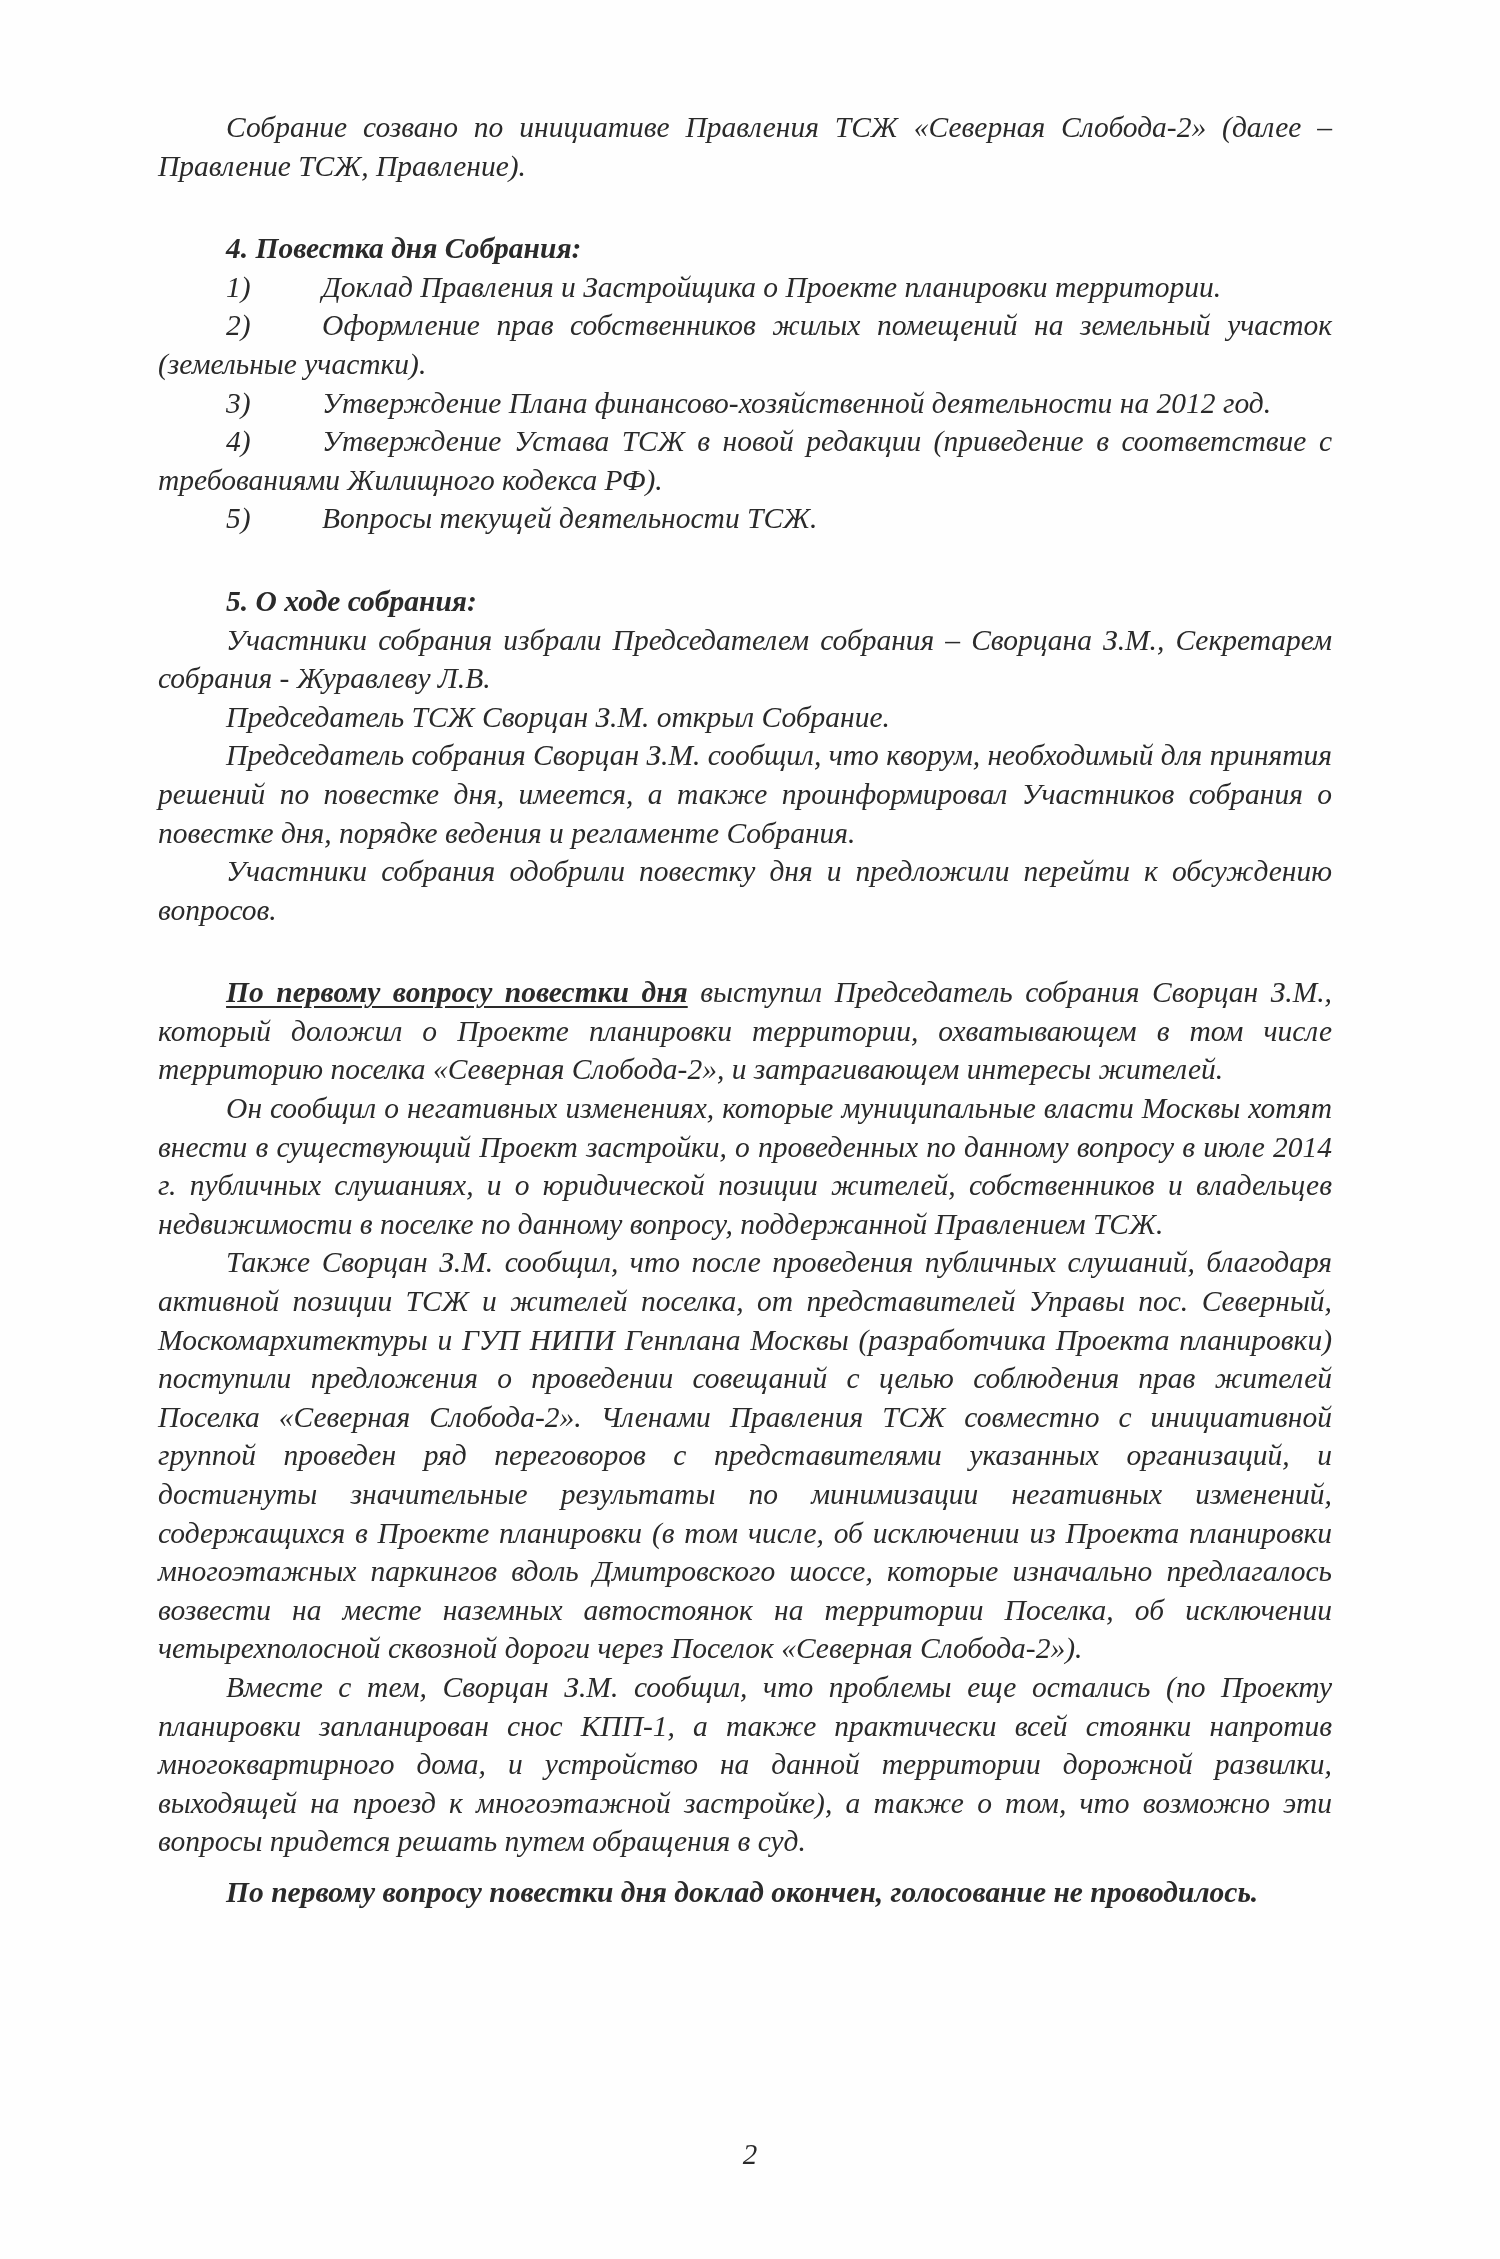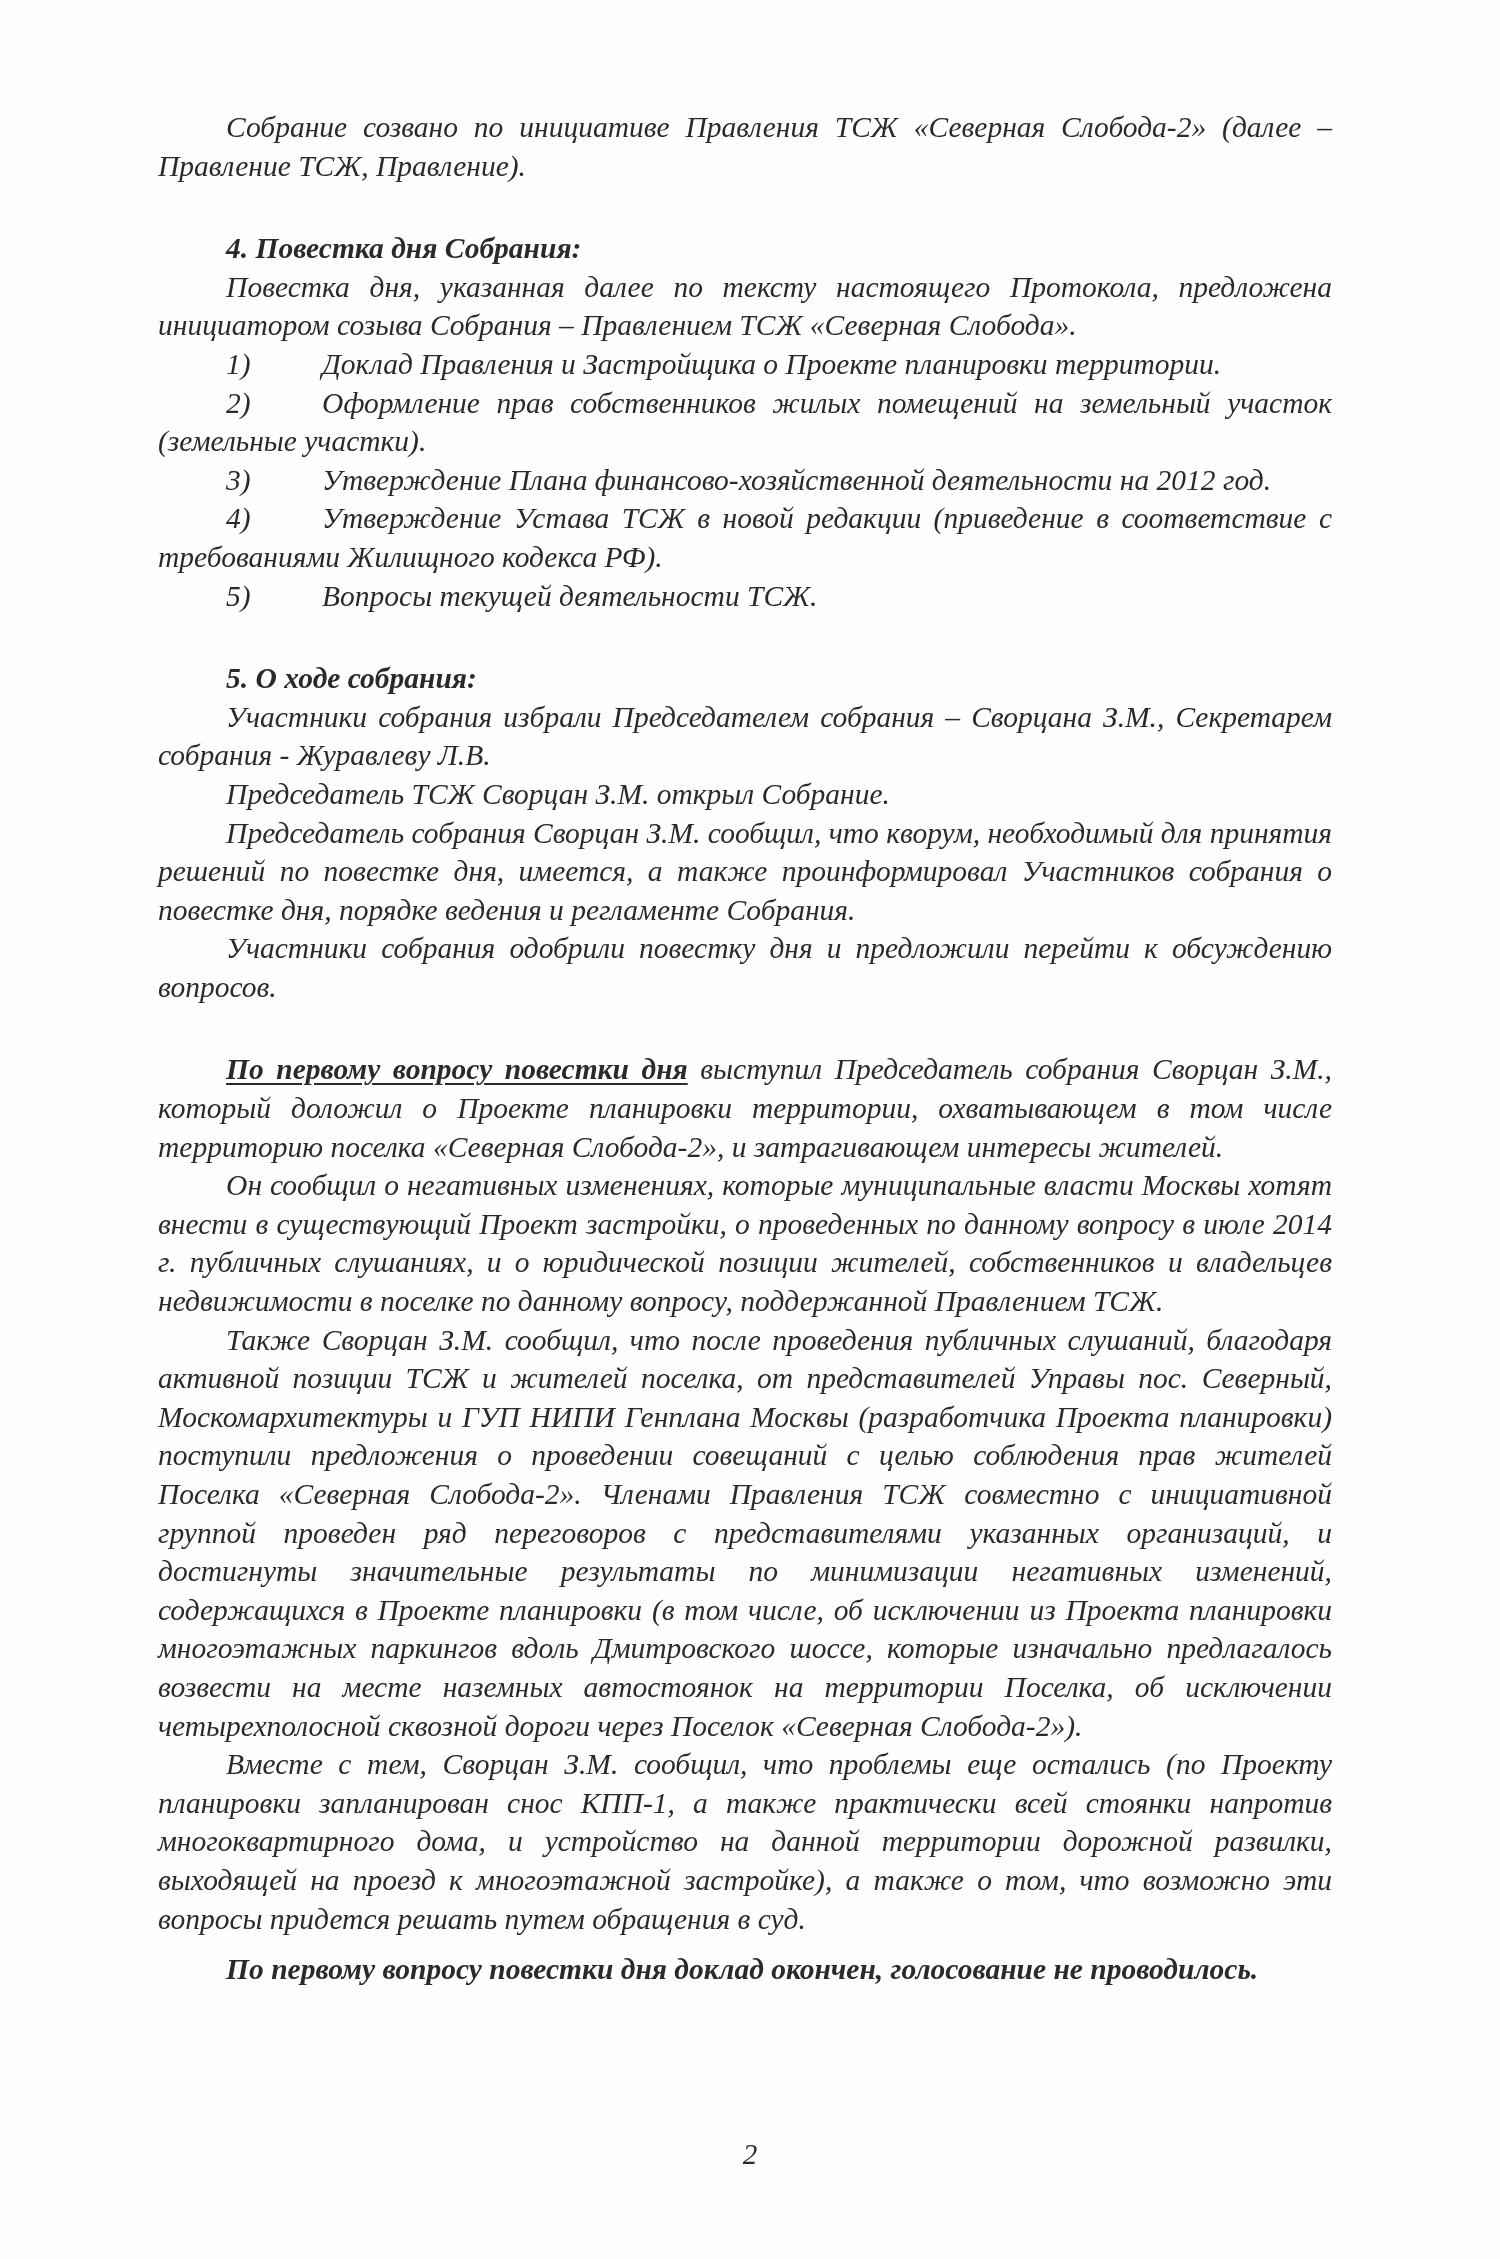--- a/index.html
+++ b/index.html
@@ -70,21 +70,20 @@
 <body>
 
 <div class="page">
   <div class="content">
 
     <p class="indent">Собрание созвано по инициативе Правления ТСЖ «Северная Слобода-2» (далее – Правление ТСЖ, Правление).</p>
 
     <div class="gap2"></div>
 
     <p class="heading">4. Повестка дня Собрания:</p>
-    <p class="indent">Повестка дня, указанная далее по тексту настоящего Протокола, предложена инициатором созыва Собрания – Правлением ТСЖ «Северная Слобода».</p>
 
     <p class="agenda-item">
       <span class="agenda-num">1)</span><span>Доклад Правления и Застройщика о Проекте планировки территории.</span>
     </p>
     <p class="agenda-item">
       <span class="agenda-num">2)</span><span>Оформление прав собственников жилых помещений на земельный участок (земельные участки).</span>
     </p>
     <p class="agenda-item">
       <span class="agenda-num">3)</span><span>Утверждение Плана финансово-хозяйственной деятельности на 2012 год.</span>
     </p>

